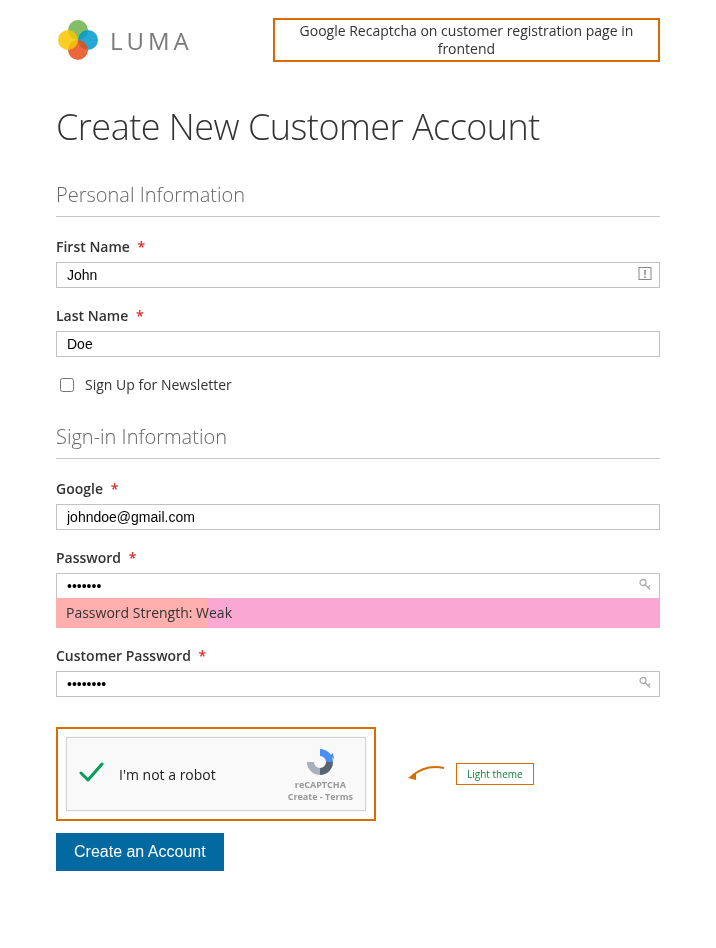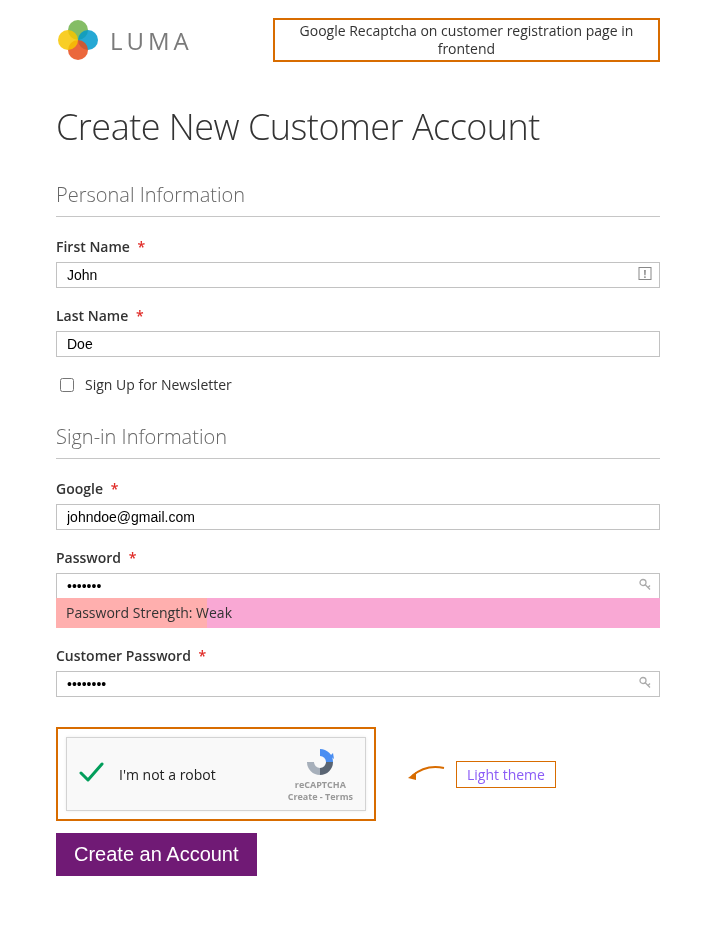--- a/index.html
+++ b/index.html
@@ -157,30 +157,30 @@
   }
   .recaptcha-right a { color: #999; text-decoration: none; }
   .annotation-arrow {
     display: flex;
     align-items: center;
     gap: 10px;
   }
   .annotation-label {
     border: 1px solid #d86c00;
     padding: 3px 10px;
-    font-size: 14px;
-    color: #8b5cf6;
+    font-size: 10px;
+    color: #15803d;
   }
   .primary-btn {
     margin-top: 12px;
-    background: #701a75;
+    background: #0369a1;
     color: #fff;
     border: none;
     padding: 10px 18px;
-    font-size: 20px;
+    font-size: 16px;
     cursor: pointer;
   }
 </style>
 </head>
 <body>
 
 <div class="page">
 
   <div class="header-row">
     <div class="logo">

